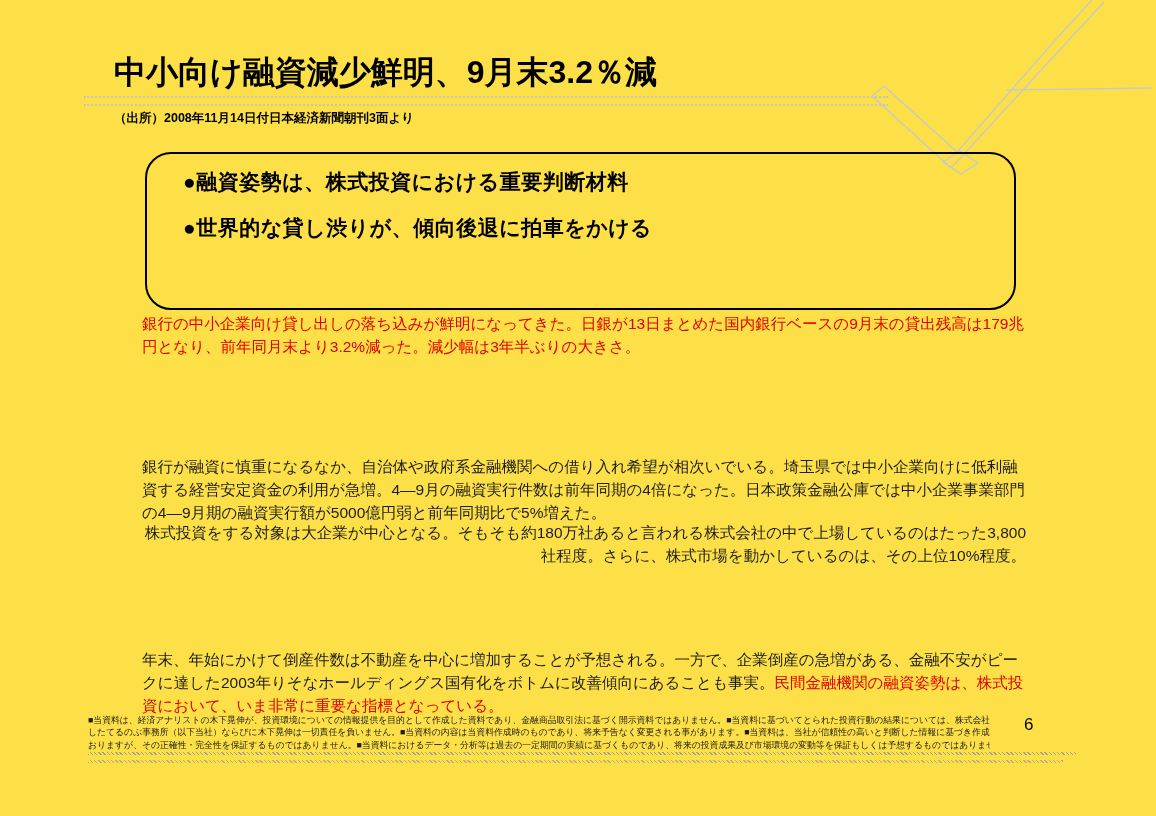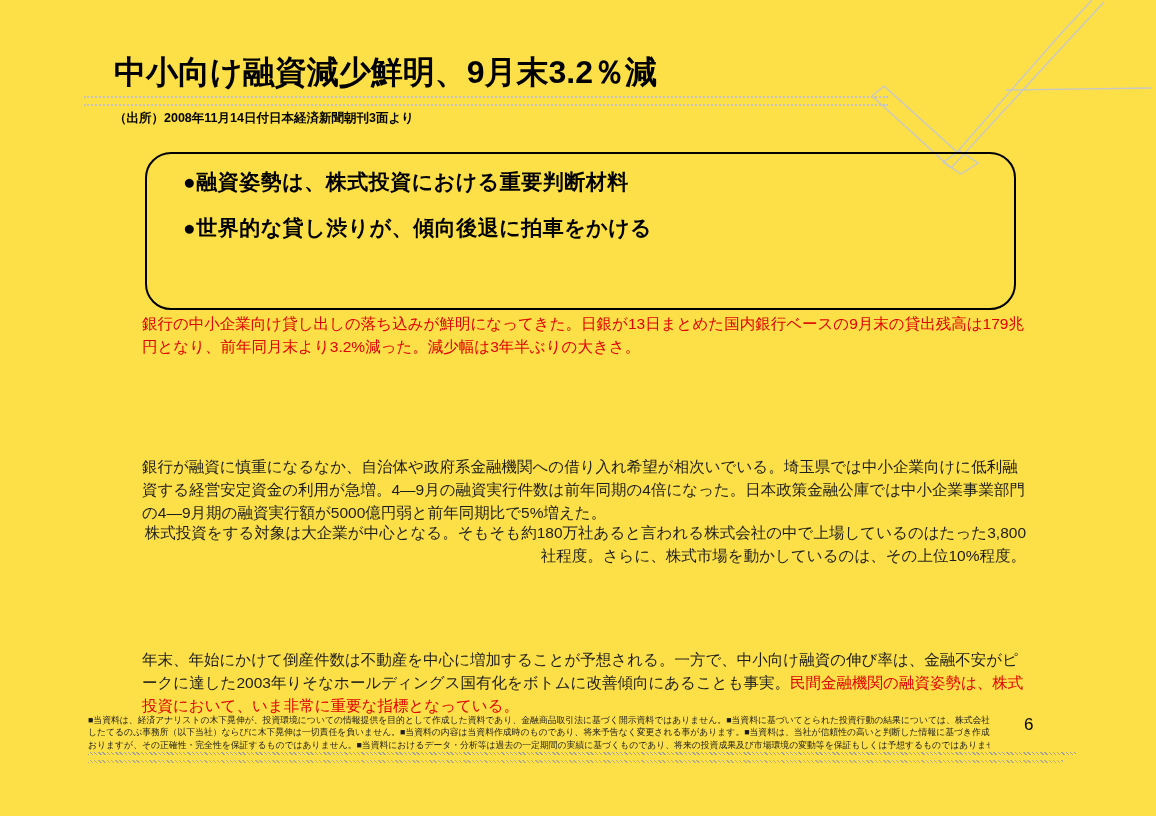--- a/index.html
+++ b/index.html
@@ -86,21 +86,21 @@
 
   <p class="body-p" style="top: 312px; color: rgb(224, 0, 0);">銀行の中小企業向け貸し出しの落ち込みが鮮明になってきた。日銀が13日まとめた国内銀行ベースの9月末の貸出残高は179兆円となり、前年同月末より3.2%減った。減少幅は3年半ぶりの大きさ。</p>
 
 
   <p class="body-p" style="top: 455px; color: rgb(29, 29, 29);">銀行が融資に慎重になるなか、自治体や政府系金融機関への借り入れ希望が相次いでいる。埼玉県では中小企業向けに低利融資する経営安定資金の利用が急増。4―9月の融資実行件数は前年同期の4倍になった。日本政策金融公庫では中小企業事業部門の4―9月期の融資実行額が5000億円弱と前年同期比で5%増えた。</p>
 
   <p class="body-p" style="top: 521px; color: rgb(29, 29, 29); text-align: right;">株式投資をする対象は大企業が中心となる。そもそも約180万社あると言われる株式会社の中で上場しているのはたった3,800社程度。さらに、株式市場を動かしているのは、その上位10%程度。</p>
 
 
   <p class="body-p" style="top:648px;">
-    <span style="color: rgb(29, 29, 29);">年末、年始にかけて倒産件数は不動産を中心に増加することが予想される。一方で、中小向け融資の伸び率は、金融不安がピークに達した2003年りそなホールディングス国有化をボトムに改善傾向にあることも事実。</span><span style="color: rgb(224, 0, 0);">民間金融機関の融資姿勢は、株式投資において、いま非常に重要な指標となっている。</span>
+    <span style="color: rgb(29, 29, 29);">年末、年始にかけて倒産件数は不動産を中心に増加することが予想される。一方で、企業倒産の急増がある、金融不安がピークに達した2003年りそなホールディングス国有化をボトムに改善傾向にあることも事実。</span><span style="color: rgb(224, 0, 0);">民間金融機関の融資姿勢は、株式投資において、いま非常に重要な指標となっている。</span>
   </p>
 
   <div class="footer-disclaimer">
     <div class="footer-line">■当資料は、経済アナリストの木下晃伸が、投資環境についての情報提供を目的として作成した資料であり、金融商品取引法に基づく開示資料ではありません。■当資料に基づいてとられた投資行動の結果については、株式会社きの</div>
     <div class="footer-line">したてるのぶ事務所（以下当社）ならびに木下晃伸は一切責任を負いません。■当資料の内容は当資料作成時のものであり、将来予告なく変更される事があります。■当資料は、当社が信頼性の高いと判断した情報に基づき作成して</div>
     <div class="footer-line">おりますが、その正確性・完全性を保証するものではありません。■当資料におけるデータ・分析等は過去の一定期間の実績に基づくものであり、将来の投資成果及び市場環境の変動等を保証もしくは予想するものではありません。</div>
   </div>
 
   <div class="page-number">6</div>
 

